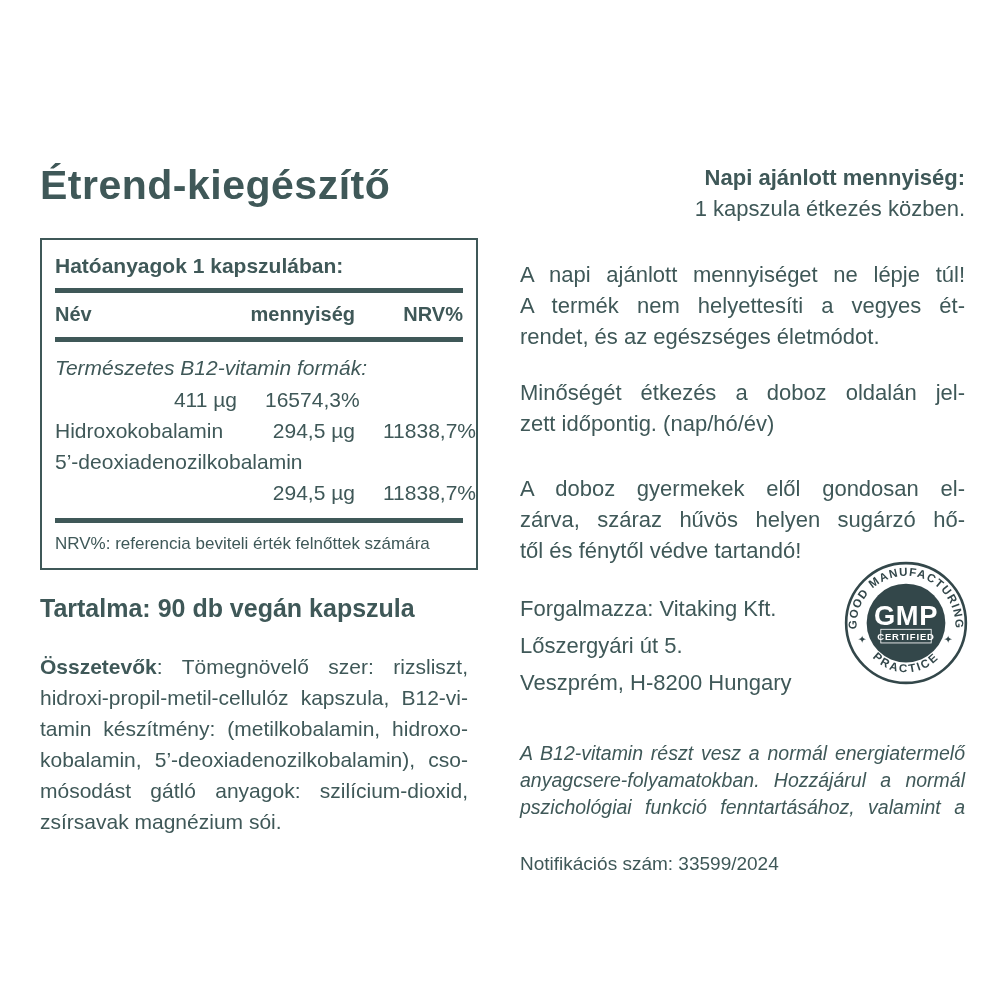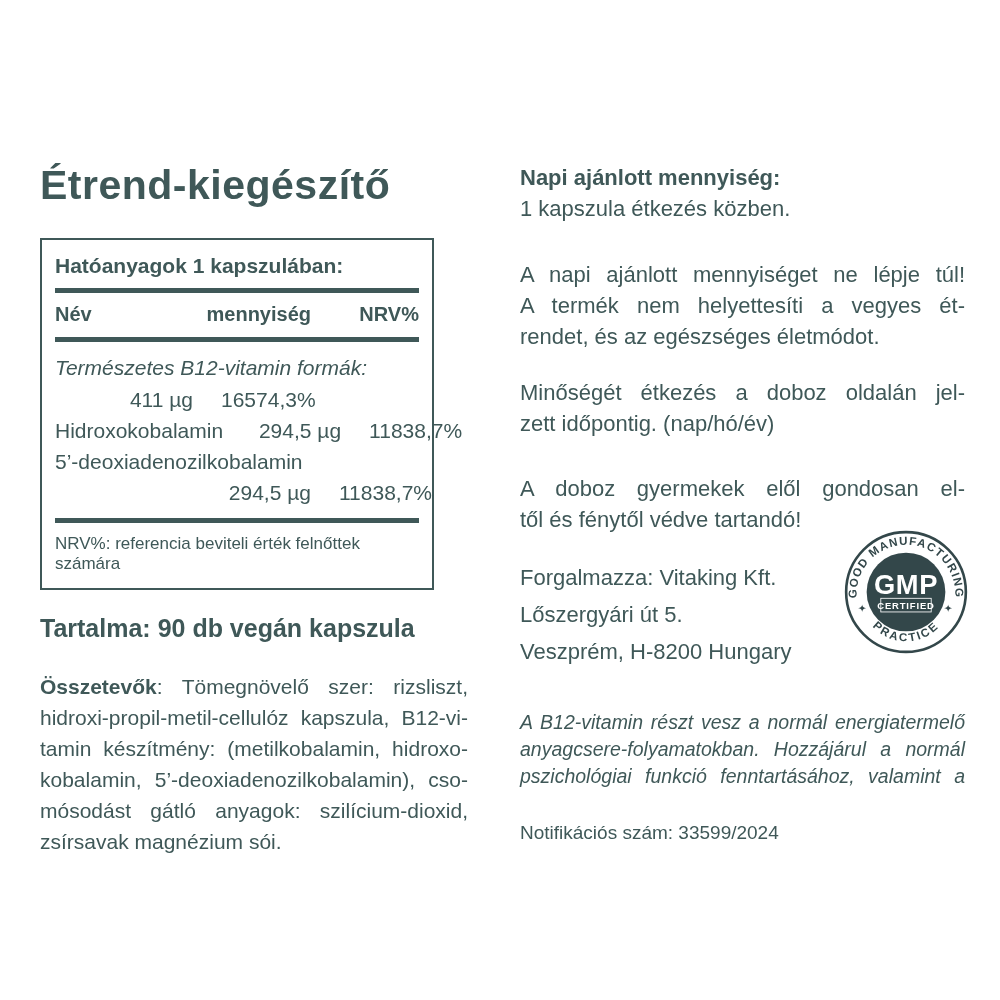--- a/index.html
+++ b/index.html
@@ -19,21 +19,21 @@
 
   
   .title{
     font-size:41px;font-weight:bold;line-height:54px;letter-spacing:0.5px;
     margin:0 0 26px 0;color:var(--ink);
   }
   .facts{
     border:2px solid var(--ink);
     padding:10px 13px 12px 13px;
     box-sizing:border-box;
-    width:394px;
+    width:438px;
   }
   .facts-title{font-size:21px;font-weight:bold;padding:4px 0 8px 0;}
   .rule{height:5px;background:var(--ink);margin:2px 0;}
   .facts-header{
     display:grid;grid-template-columns:1fr 118px 108px;
     font-size:20px;font-weight:bold;padding:8px 0 9px 0;align-items:baseline;
   }
   .facts-header .c2,.trow .c2{text-align:right;}
   .facts-header .c3,.trow .c3{text-align:right;padding-left:28px;}
   .group-label{font-size:21px;font-style:italic;padding:12px 0 4px 0;}
@@ -45,21 +45,21 @@
   .footnote{font-size:17px;padding:9px 0 2px 0;}
   .contents{font-size:25px;font-weight:bold;margin:24px 0 0 0;}
   .ingredients{margin-top:28px;font-size:21px;line-height:31px;}
   .jline{text-align:justify;text-align-last:justify;}
   .pline{display:block;}
 
   
   .rc-heading{font-size:22px;font-weight:bold;line-height:30px;}
   .rc-body{font-size:22px;line-height:31px;}
   .para{margin:0 0 0 0;}
-  #dosage-block{margin-bottom:35px;}
+  #dosage-block{margin-bottom:35px;text-align:right;}
   #warning-block{margin-bottom:25px;}
   #shelf-block{margin-bottom:34px;}
   #storage-block{margin-bottom:24px;}
   #distributor-row{position:relative;margin-bottom:20px;min-height:130px;}
   .distributor-lines{font-size:22px;line-height:37px;}
   #gmp-badge{position:absolute;right:-4px;top:-30px;width:126px;height:126px;}
   .claims{font-size:19.5px;line-height:27px;font-style:italic;margin-bottom:32px;}
   .notification{font-size:19px;}
 </style>
 </head>
@@ -129,20 +129,21 @@
     <span class="pline">rendet, és az egészséges életmódot.</span>
   </div>
 
   <div class="para rc-body" id="shelf-block">
     <span class="pline jline">Minőségét étkezés a doboz oldalán jel-</span>
     <span class="pline">zett időpontig. (nap/hó/év)</span>
   </div>
 
   <div class="para rc-body" id="storage-block">
     <span class="pline jline">A doboz gyermekek elől gondosan el-</span>
+    <span class="pline jline">zárva, száraz hűvös helyen sugárzó hő-</span>
     <span class="pline">től és fénytől védve tartandó!</span>
   </div>
 
   <div id="distributor-row">
     <div class="distributor-lines">
       <span class="pline">Forgalmazza: Vitaking Kft.</span>
       <span class="pline">Lőszergyári út 5.</span>
       <span class="pline">Veszprém, H-8200 Hungary</span>
     </div>
 

